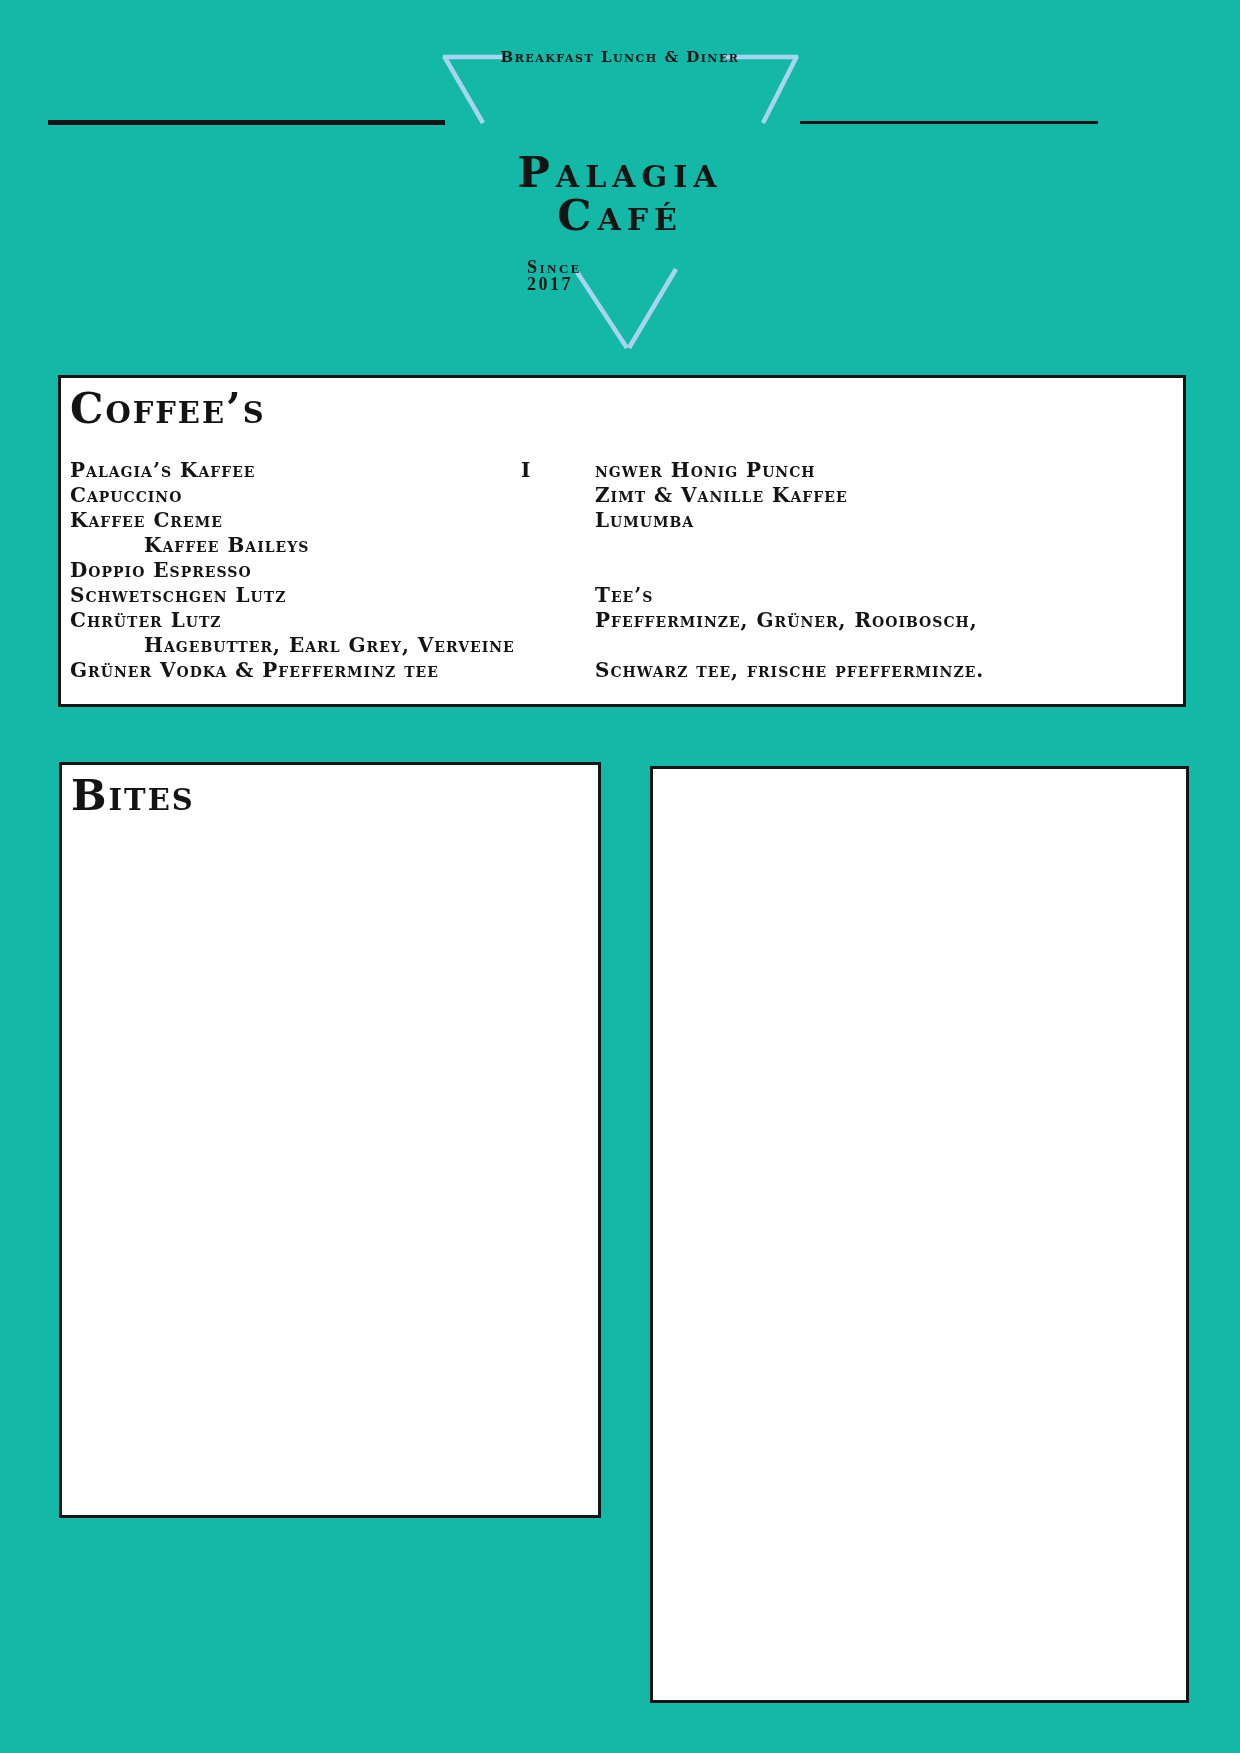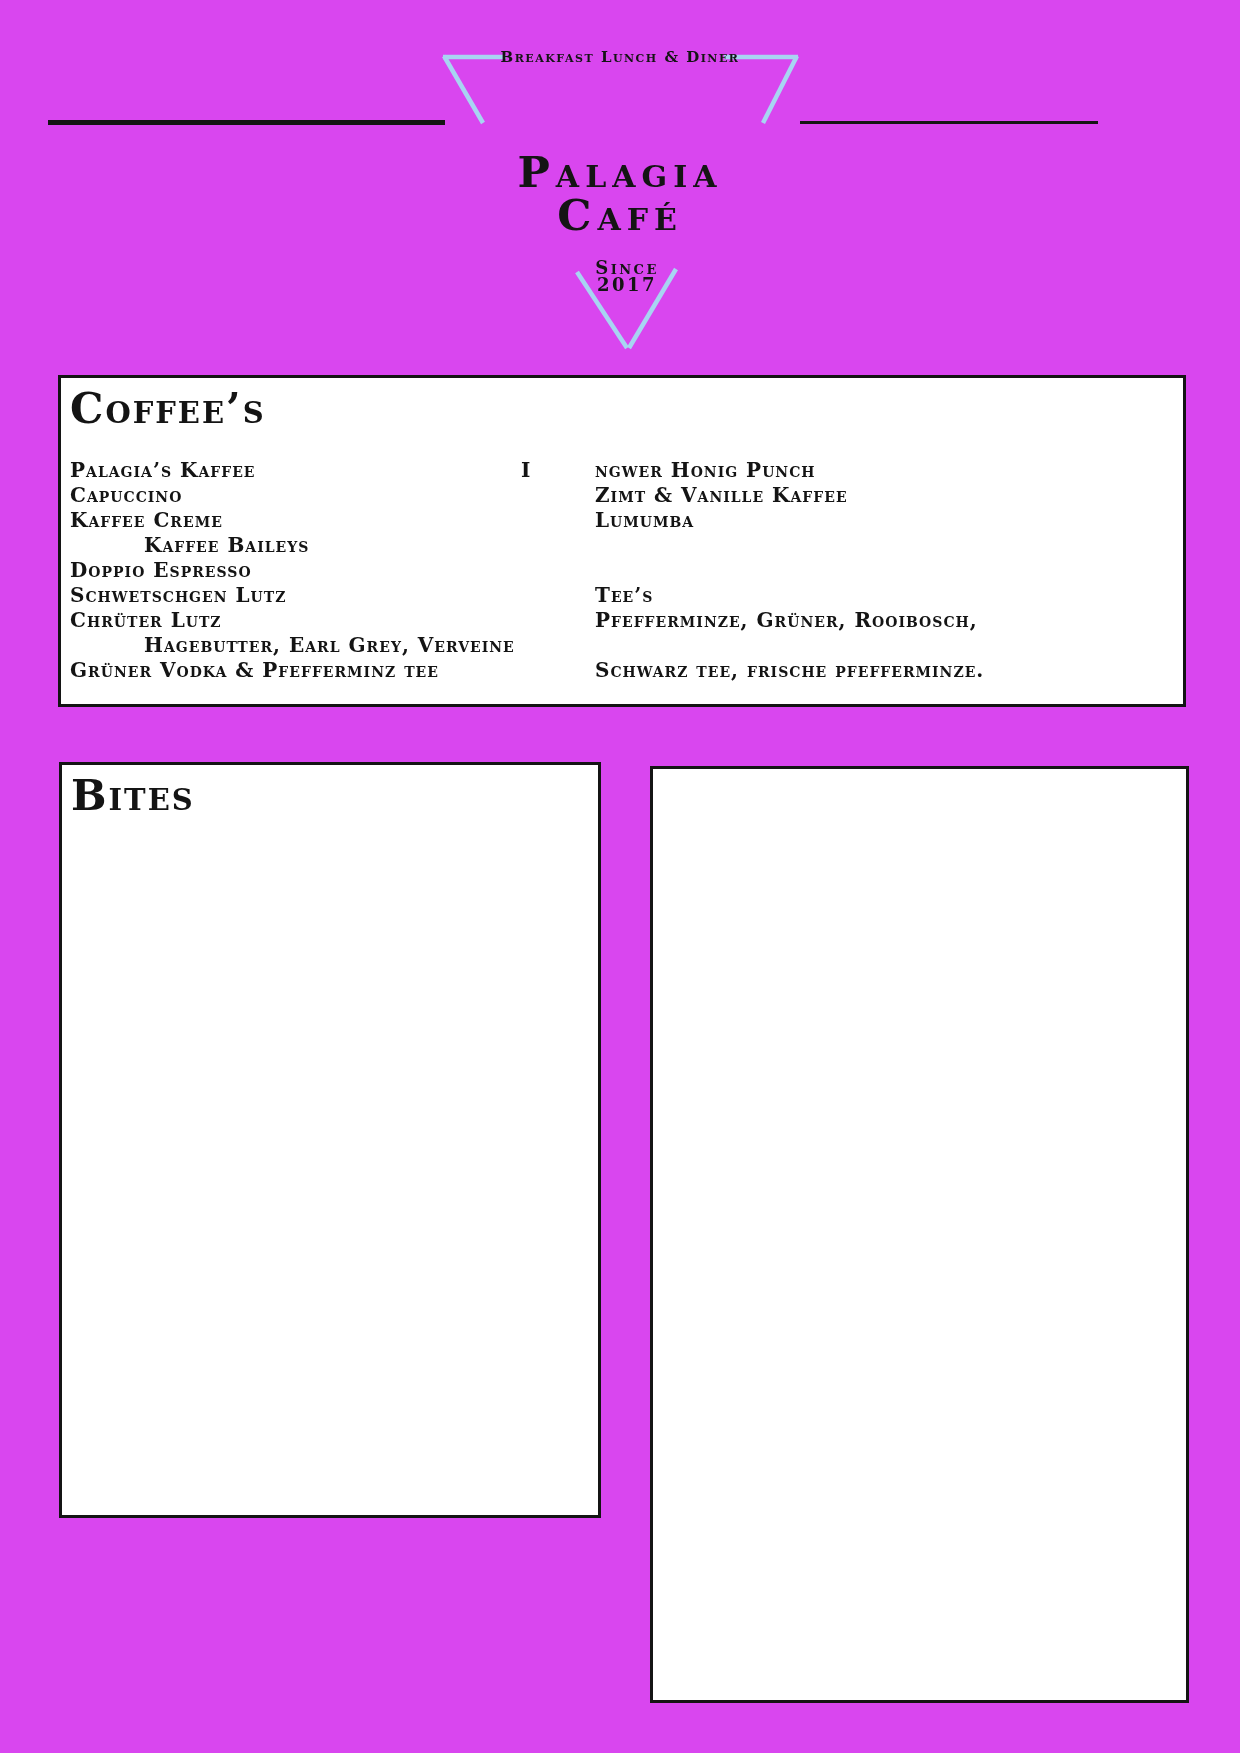--- a/index.html
+++ b/index.html
@@ -1,20 +1,20 @@
 <!DOCTYPE html>
 <html><head>
 <meta charset="utf-8">
 <style>
   html, body { margin: 0; padding: 0; background: #ffffff; }
   .page {
     position: relative;
     width: 1240px;
     height: 1753px;
-    background: #d946ef;
+    background: #14b8a6;
     font-family: "DejaVu Serif", serif;
     color: #141414;
     overflow: hidden;
   }
   .deco { position: absolute; left: 0; top: 0; }
   .deco line { stroke-width: 4.5px; fill: none; }
 
   .tagline {
     position: absolute;
     top: 50px; left: 0; width: 1240px;
@@ -32,26 +32,26 @@
     font-weight: bold;
     font-variant: small-caps;
     font-size: 43px;
     line-height: 43px;
     letter-spacing: 6px;
     margin-top: 48px;
   }
   .since {
     position: absolute;
     top: 259px; left: 527px; width: 200px;
-    text-align: center;
     font-weight: bold;
     font-variant: small-caps;
     font-size: 18px;
     line-height: 17px;
     letter-spacing: 2.5px;
+    font-family: Liberation Serif, serif;
   }
 
   .box {
     position: absolute;
     border: 3px solid #141414;
     background: #ffffff;
     box-sizing: border-box;
   }
   .coffee-box { left: 58px;  top: 375px; width: 1128px; height: 332px; }
   .bites-box  { left: 59px;  top: 762px; width: 542px;  height: 756px; }

